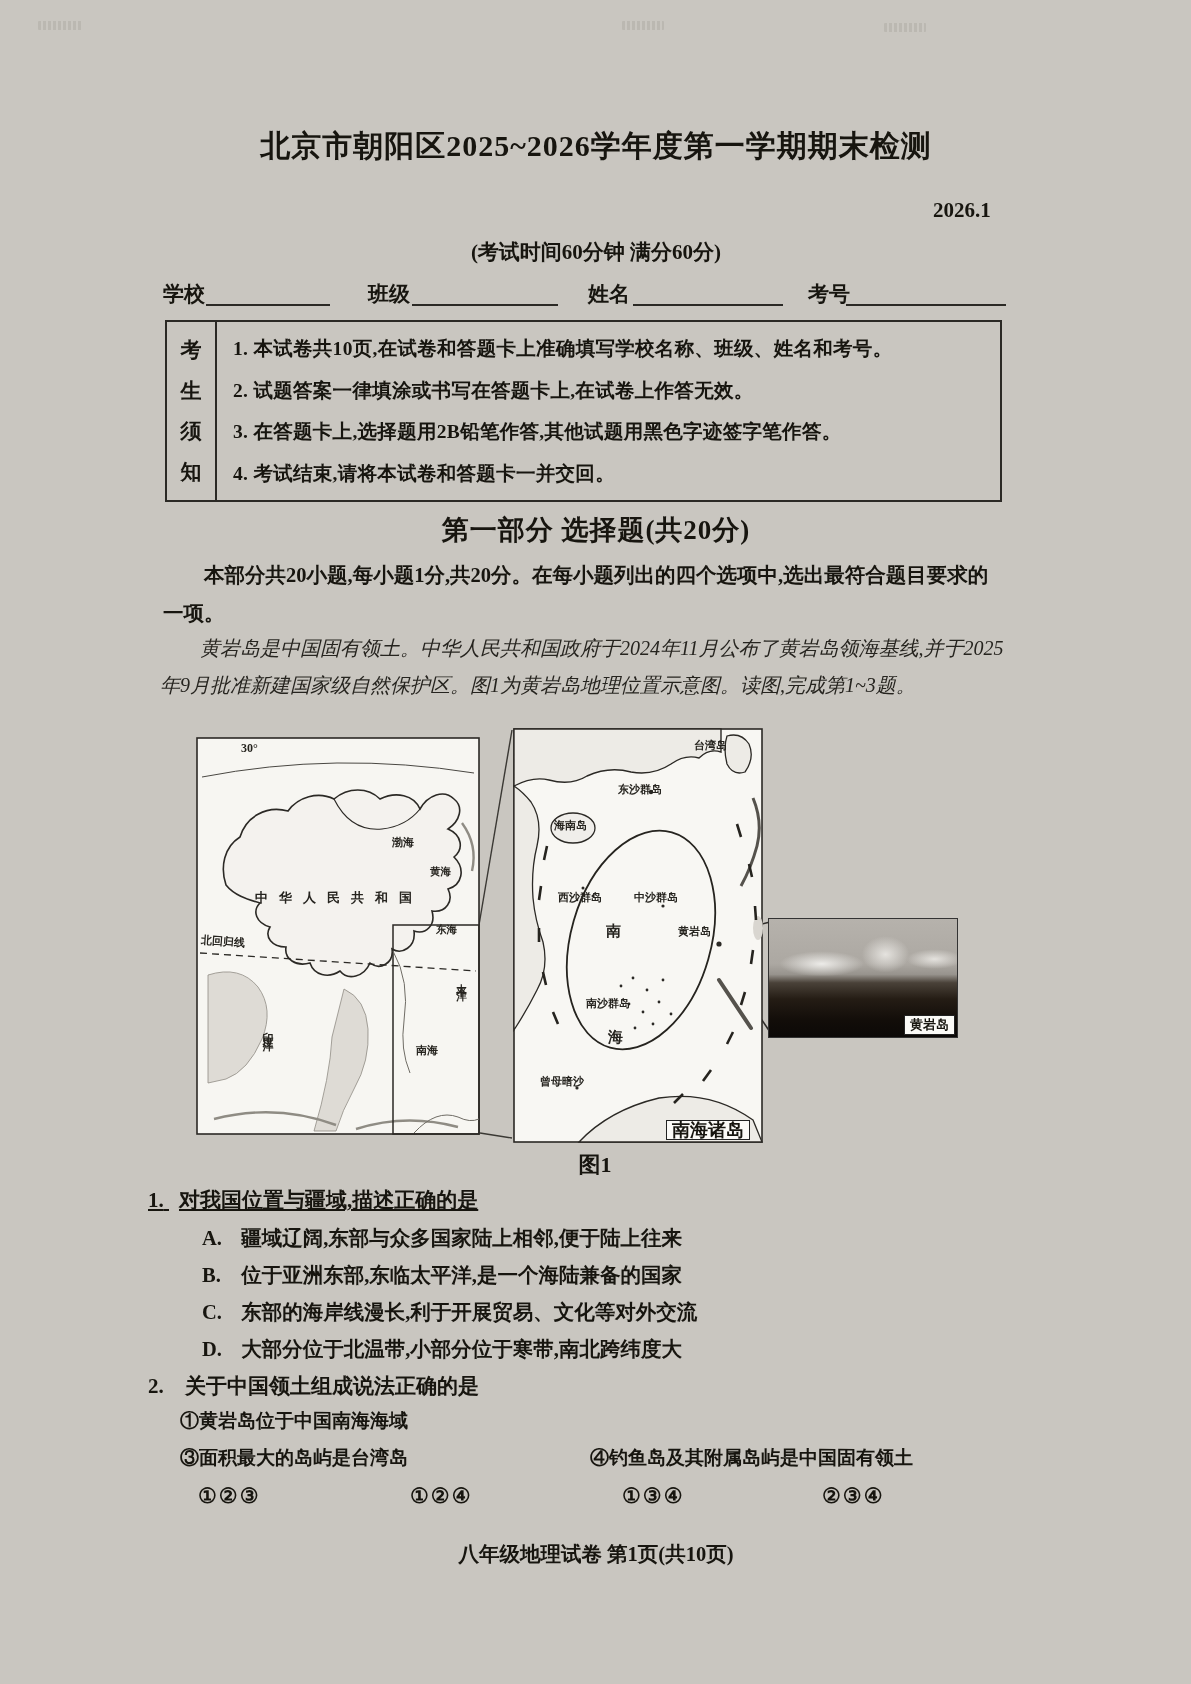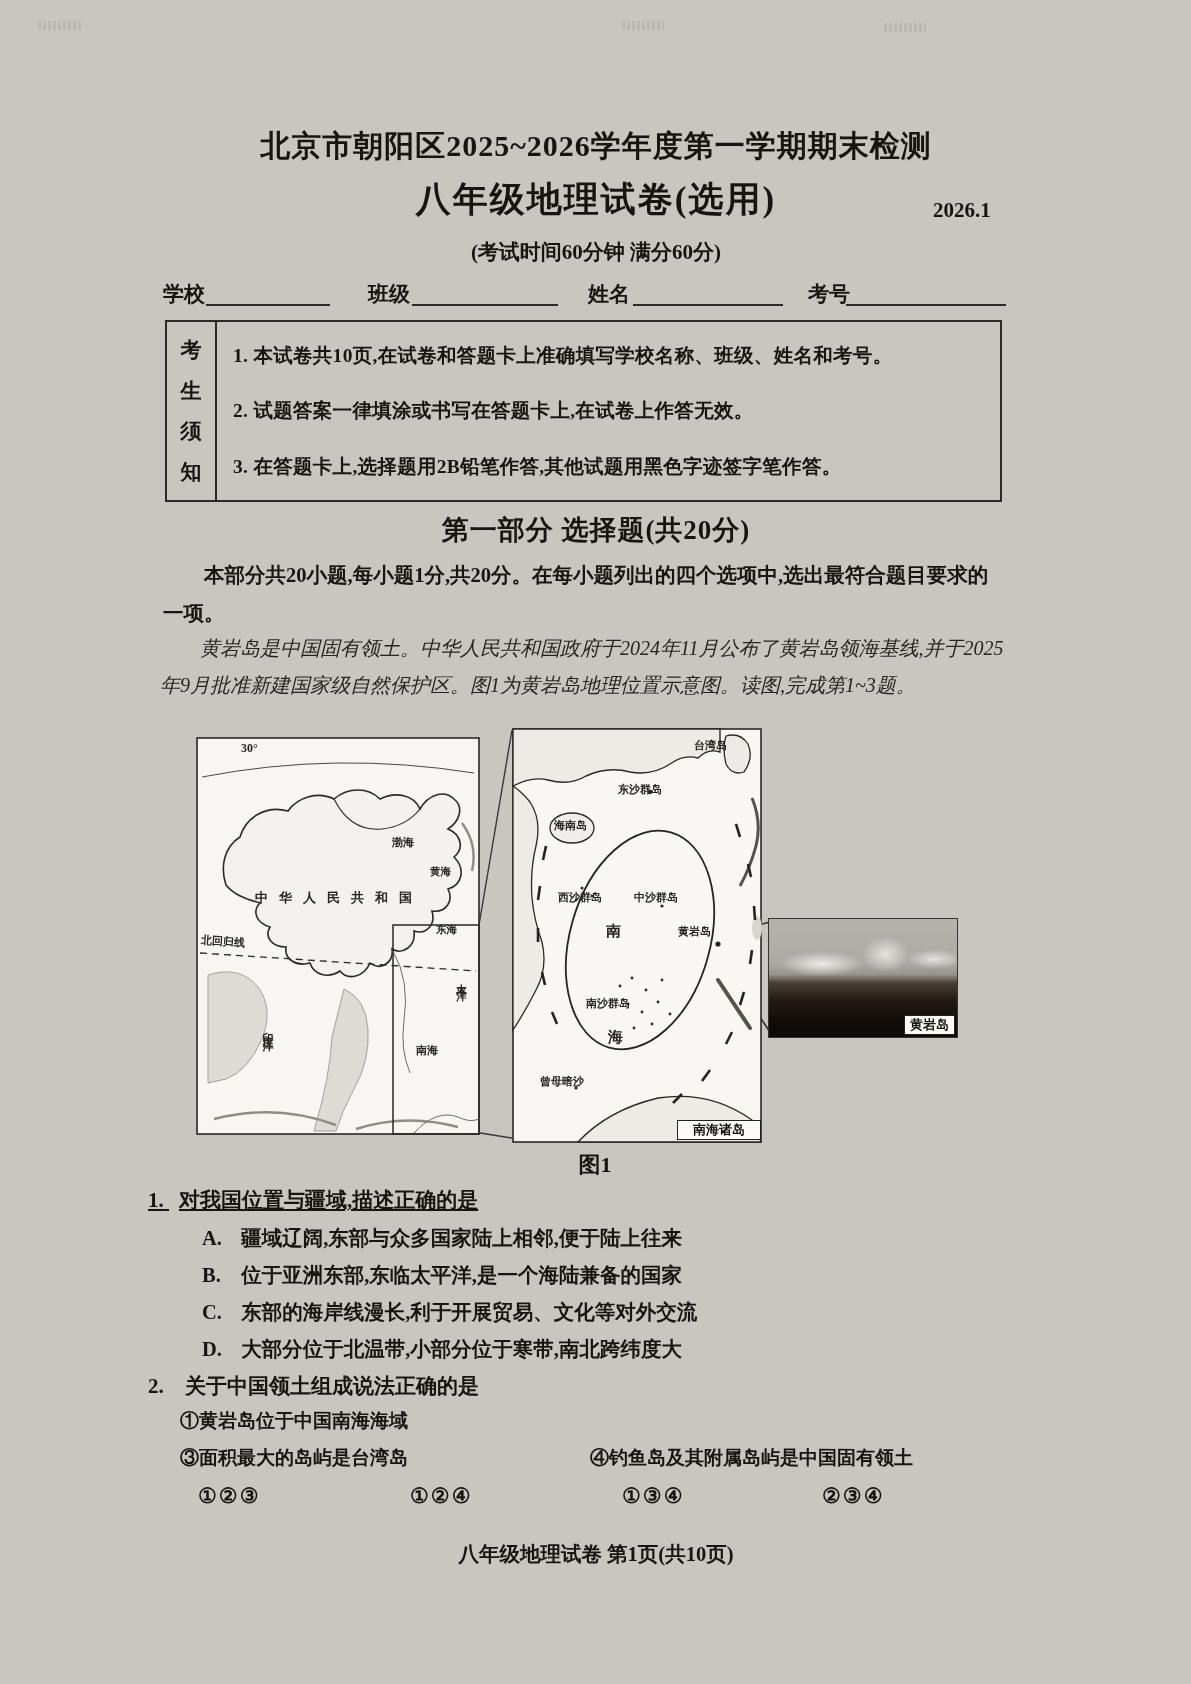--- a/index.html
+++ b/index.html
@@ -34,40 +34,39 @@
       radial-gradient(ellipse 34px 26px at 62% 30%, rgba(235,233,229,.9) 0%, rgba(235,233,229,0) 70%),
       radial-gradient(ellipse 40px 14px at 88% 34%, rgba(238,236,232,.85) 0%, rgba(238,236,232,0) 70%),
       linear-gradient(180deg,#b6b2ac 0%,#aca8a2 38%,#97938d 47%,#4a4239 54%,#241c14 68%,#120d09 86%,#0c0907 100%);
     border:1px solid #333;
   }
   .photo-label{
     position:absolute;right:2px;bottom:2px;background:#fbfaf7;border:1.4px solid #222;
     font-size:13px;font-weight:bold;padding:1px 5px;line-height:16px;
   }
   .corner-box{
-    position:absolute;right:3px;bottom:3px;background:#fbfaf7;border:1.4px solid #222;
-    font-size:13px;font-weight:bold;padding:0 15px;line-height:18px;
+    position:absolute;right:14px;bottom:3px;background:#fbfaf7;border:1.4px solid #222;
+    font-size:18px;font-weight:bold;padding:0 5px;line-height:18px;
   }
   .opt-row{font-size:20.5px;font-weight:600;white-space:nowrap;}
   .opt-key{display:inline-block;width:34px;}
   .qrow{font-size:21px;font-weight:bold;white-space:nowrap;}
   .stmt{font-size:19px;font-weight:600;white-space:nowrap;}
   .choice{font-size:21px;font-weight:600;letter-spacing:2px;}
 </style>
 </head>
 <body>
 
 <div class="page">
 
   <div class="abs mark" style="left:38px;top:21px;width:44px;"></div>
   <div class="abs mark" style="left:622px;top:21px;width:42px;"></div>
   <div class="abs mark" style="left:884px;top:23px;width:42px;"></div>
 
   <div class="abs ctr b" style="top:126px;font-size:30px;letter-spacing:1px;">北京市朝阳区2025~2026学年度第一学期期末检测</div>
-  <div class="abs ctr b" style="top:176px;font-size:35px;letter-spacing:2px;">八年级地理试卷(选用)</div>
   <div class="abs" style="left:933px;top:198px;font-size:21px;font-weight:600;">2026.1</div>
   <div class="abs ctr b" style="top:238px;font-size:21px;">(考试时间60分钟  满分60分)</div>
 
   <div class="abs b" style="left:163px;top:280px;font-size:21px;">学校</div>
   <div class="abs blank" style="left:206px;top:280px;width:124px;"></div>
   <div class="abs b" style="left:368px;top:280px;font-size:21px;">班级</div>
   <div class="abs blank" style="left:412px;top:280px;width:146px;"></div>
   <div class="abs b" style="left:588px;top:280px;font-size:21px;">姓名</div>
   <div class="abs blank" style="left:633px;top:280px;width:150px;"></div>
   <div class="abs b" style="left:808px;top:280px;font-size:21px;">考号</div>
@@ -77,20 +76,21 @@
     <div class="notice-side">
       <span>考</span>
       <span>生</span>
       <span>须</span>
       <span>知</span>
     </div>
     <div class="notice-items">
       <div>1. 本试卷共10页,在试卷和答题卡上准确填写学校名称、班级、姓名和考号。</div>
       <div>2. 试题答案一律填涂或书写在答题卡上,在试卷上作答无效。</div>
       <div>3. 在答题卡上,选择题用2B铅笔作答,其他试题用黑色字迹签字笔作答。</div>
+      <div>4. 考试结束,请将本试卷和答题卡一并交回。</div>
     </div>
   </div>
 
   <div class="abs ctr b" style="top:512px;font-size:27px;letter-spacing:1px;">第一部分   选择题(共20分)</div>
   <div class="abs b" style="left:163px;top:556px;width:828px;font-size:20.5px;line-height:38px;text-indent:2em;">本部分共20小题,每小题1分,共20分。在每小题列出的四个选项中,选出最符合题目要求的一项。</div>
   <div class="abs passage" style="left:160px;top:630px;width:856px;font-size:20px;line-height:37px;text-indent:2em;">黄岩岛是中国固有领土。中华人民共和国政府于2024年11月公布了黄岩岛领海基线,并于2025年9月批准新建国家级自然保护区。图1为黄岩岛地理位置示意图。读图,完成第1~3题。</div>
 
   <div class="abs" style="left:150px;top:722px;width:890px;height:462px;">
 
     <svg class="abs" style="left:0;top:0;" width="890" height="462" viewBox="0 0 890 462">
@@ -124,21 +124,21 @@
       <div class="maplabel" style="left:40px;top:152px;width:206px;text-align:center;letter-spacing:11px;font-size:13px;">中华人民共和国</div>
       <div class="maplabel" style="left:5px;top:197px;font-size:11px;transform:rotate(4deg);">北回归线</div>
       <div class="maplabel" style="left:196px;top:98px;font-size:11px;">渤海</div>
       <div class="maplabel" style="left:234px;top:128px;font-size:10.5px;">黄海</div>
       <div class="maplabel" style="left:240px;top:186px;font-size:10.5px;">东海</div>
       <div class="maplabel" style="left:220px;top:306px;font-size:11px;">南海</div>
       <div class="maplabel vtext" style="left:258px;top:238px;font-size:10.5px;">太平洋</div>
       <div class="maplabel vtext" style="left:64px;top:286px;font-size:11px;">印度洋</div>
     </div>
 
-    <div class="abs" style="left:362px;top:6px;width:252px;height:415px;">
+    <div class="abs" style="left:362px;top:6px;width:252px;height:415px;text-align:center;">
       <svg width="250" height="415" viewBox="0 0 250 415">
         <rect x="1" y="1" width="248" height="413" fill="#f8f7f3" stroke="#2b2925" stroke-width="1.6"></rect>
         <path d="M1,58 Q20,48 36,52 Q58,58 74,48 Q96,38 118,44 Q140,48 158,36 Q172,26 186,30 Q196,20 208,24 L208,1 L1,1 Z" fill="#edebe6" stroke="#2b2925" stroke-width="1.4"></path>
         <path d="M214,8 Q228,4 236,16 Q242,30 232,44 Q220,48 214,36 Q210,20 214,8 Z" fill="#edebe6" stroke="#2b2925" stroke-width="1.3"></path>
         <path d="M1,58 L1,302 Q14,282 24,262 Q36,240 30,214 Q22,192 20,170 Q18,142 24,118 Q30,92 18,74 Q10,64 1,58 Z" fill="#edebe6" stroke="#2b2925" stroke-width="1.3"></path>
         <ellipse cx="60" cy="100" rx="22" ry="15" fill="#f0eeea" stroke="#2b2925" stroke-width="1.3"></ellipse>
         <path d="M66,414 Q96,382 146,370 Q198,362 240,392 L249,414 Z" fill="#edebe6" stroke="#2b2925" stroke-width="1.3"></path>
         <path d="M206,252 L238,300" stroke="#55524c" stroke-width="4" stroke-linecap="round"></path>
         <path d="M240,70 q10,24 4,48 q-6,22 -16,40" fill="none" stroke="#55524c" stroke-width="3"></path>
         <ellipse cx="245" cy="200" rx="5" ry="12" fill="#d9d6d0"></ellipse>

